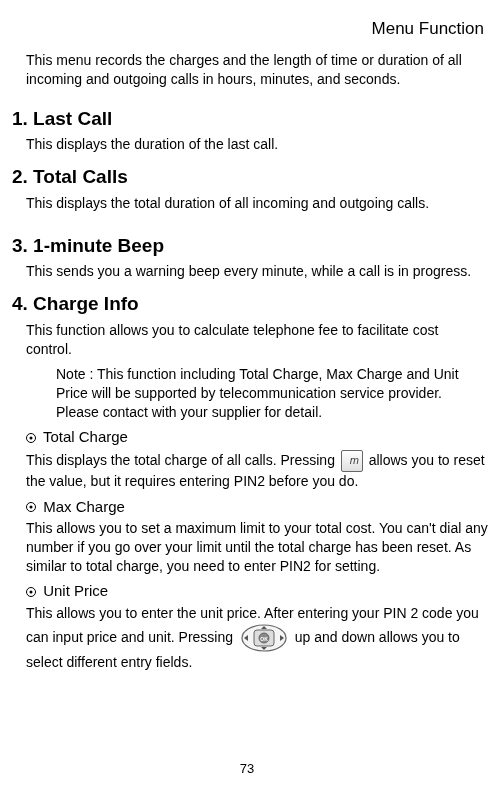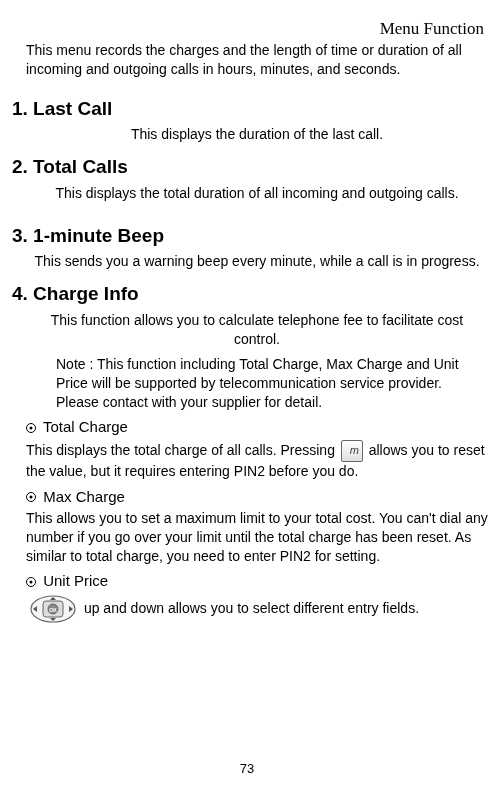--- a/index.html
+++ b/index.html
@@ -14,38 +14,37 @@
       font-size: 14px;
       line-height: 1.35;
       color: #000;
       background: #fff;
       padding: 18px 12px 10px 12px;
       position: relative;
     }
     .header-title {
       text-align: right;
       font-size: 17px;
+      margin-bottom: 10px;
       padding-right: 4px;
-      font-family: Liberation Serif, serif;
     }
     .intro {
       padding-left: 14px;
       padding-right: 0;
       margin-bottom: 17px;
     }
     .section-heading {
       font-size: 19px;
       font-weight: bold;
       margin-bottom: 4px;
       margin-top: 2px;
     }
     .section-body {
       padding-left: 14px;
       margin-bottom: 10px;
-      text-align: center;
     }
     .note {
       padding-left: 44px;
       margin-top: 6px;
     }
     .sub-heading {
       padding-left: 14px;
       font-size: 15px;
       margin-top: 6px;
       margin-bottom: 2px;
@@ -156,20 +155,21 @@
   <span class="bullet"></span>
   <span>Max Charge</span>
 </div>
 <div class="sub-body">This allows you to set a maximum limit to your total cost. You can't dial any number if you go over your limit until the total charge has been reset. As similar to total charge, you need to enter PIN2 for setting.</div>
 
 <div class="sub-heading">
   <span class="bullet"></span>
   <span>Unit Price</span>
 </div>
 <div class="sub-body">
+  <span>This allows you to enter the unit price. After entering your PIN 2 code you can input price and unit. Pressing </span>
   <span class="icon-nav">
     <svg viewBox="0 0 48 30">
       <ellipse cx="24" cy="15" rx="22" ry="13" fill="#f5f5f5" stroke="#666" stroke-width="1.2"></ellipse>
       <rect x="14" y="7" width="20" height="16" rx="3" fill="#ddd" stroke="#666" stroke-width="1"></rect>
       <circle cx="24" cy="15" r="5" fill="#888" stroke="#555" stroke-width="0.8"></circle>
       <text x="24" y="18" font-size="5" text-anchor="middle" fill="#fff" font-weight="bold">OK</text>
       <polygon points="24,3 21,6 27,6" fill="#555"></polygon>
       <polygon points="24,27 21,24 27,24" fill="#555"></polygon>
       <polygon points="4,15 8,12 8,18" fill="#555"></polygon>
       <polygon points="44,15 40,12 40,18" fill="#555"></polygon>

